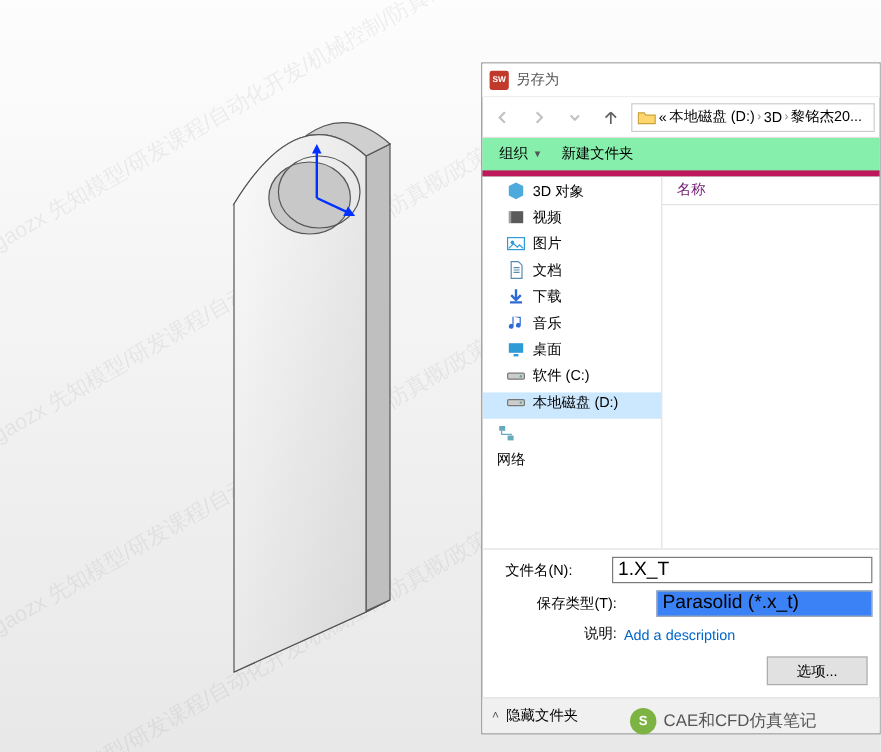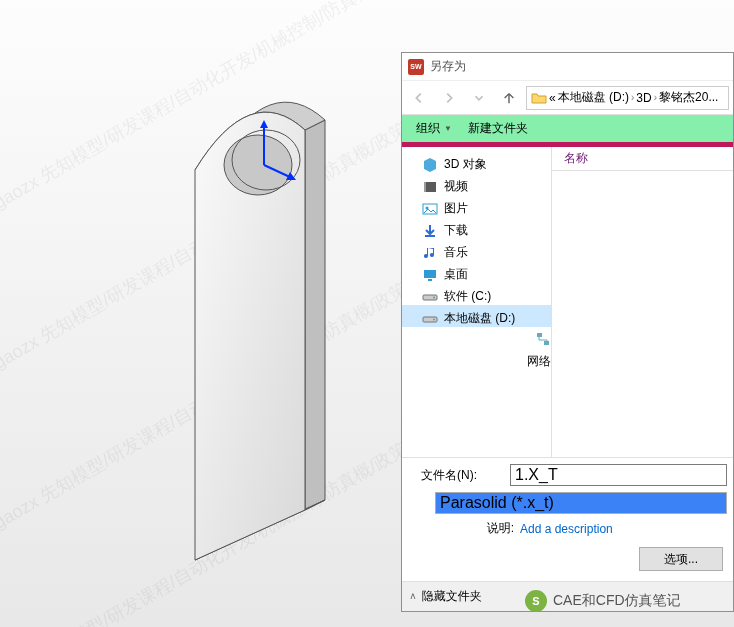--- a/index.html
+++ b/index.html
@@ -25,21 +25,21 @@
 .folder-icon { width:16px; height:16px; }
 .crumb { display: flex; align-items: center; gap: 2px; white-space: nowrap; }
 .crumb span.sep { color: #808080; font-size: 10px; }
 
 .toolbar { height: 32px; display: flex; align-items: center; padding: 0 8px; gap: 4px; border-bottom: 5px solid #be185d; background: #86efac; }
 .toolbtn { padding: 3px 6px; display: flex; align-items: center; gap: 4px; border-radius: 3px; }
 .toolbtn .dd { font-size: 8px; color: #555; }
 
 .body { flex: 1; display: flex; overflow: hidden; }
 .tree { width: 150px; border-right: 1px solid #e0e0e0; padding: 4px 0; overflow-y: auto; }
-.tree-item { display: flex; align-items: flex-end; height: 22px; padding-left: 20px; gap: 6px; white-space: nowrap; }
+.tree-item { display: flex; align-items: flex-start; height: 22px; padding-left: 20px; gap: 6px; white-space: nowrap; }
 .tree-item.sel { background: #cce8ff; }
 .tree-item .ticon { width: 16px; height: 16px; display:flex;align-items:center;justify-content:center; }
 .tree-group { margin-top: 4px; flex-direction: column; }
 .tree-item.net { padding-left: 12px; }
 .listpane { flex: 1; }
 .listhdr { height: 24px; border-bottom: 1px solid #e0e0e0; display: flex; align-items: center; padding-left: 12px; color: #701a75; }
 
 .bottom { border-top: 1px solid #e0e0e0; padding: 6px 6px 4px 6px; }
 .row { display: flex; align-items: center; margin-bottom: 6px; }
 .row label { width: 112px; text-align: right; padding-right: 6px; color: #000; }
@@ -164,20 +164,29 @@
               <rect x="1" y="3" width="14" height="10" fill="#fff" stroke="#2e9bd6"></rect>
               <circle cx="5" cy="7" r="1.5" fill="#2e9bd6"></circle>
               <path d="M2 12l4-4 3 3 2-2 3 3" fill="none" stroke="#2e9bd6"></path>
             </svg>
           </span>
           <span>图片</span>
         </div>
         <div class="tree-item">
           <span class="ticon">
             <svg width="16" height="16" viewBox="0 0 16 16">
+              <path d="M4 1h6l3 3v11H4z" fill="#fff" stroke="#5a8bb0"></path>
+              <path d="M6 6h5M6 8h5M6 10h5" stroke="#5a8bb0"></path>
+            </svg>
+          </span>
+          <span>文档</span>
+        </div>
+        <div class="tree-item">
+          <span class="ticon">
+            <svg width="16" height="16" viewBox="0 0 16 16">
               <path d="M8 2v8M4 7l4 4 4-4" fill="none" stroke="#2e6bd6" stroke-width="2"></path>
               <path d="M3 13h10" stroke="#2e6bd6" stroke-width="2"></path>
             </svg>
           </span>
           <span>下载</span>
         </div>
         <div class="tree-item">
           <span class="ticon">
             <svg width="16" height="16" viewBox="0 0 16 16">
               <path d="M6 3v8a2 2 0 11-1-1.7V3h7v7a2 2 0 11-1-1.7V4z" fill="#2e6bd6"></path>
@@ -227,20 +236,21 @@
       <div class="listhdr">名称</div>
     </div>
   </div>
 
   <div class="bottom">
     <div class="row">
       <label>文件名(N):</label>
       <input type="text" value="1.X_T" style="">
     </div>
     <div class="row">
+      <label>保存类型(T):</label>
       <div class="combo ro">
           <span>Parasolid (*.x_t)</span>
         </div>
     </div>
     <div class="row">
       <label>说明:</label>
       <span class="link">Add a description</span>
     </div>
     <div class="row" style="justify-content:flex-end; padding-right:4px; margin-top:10px;">
       <button class="btn">选项...</button>

